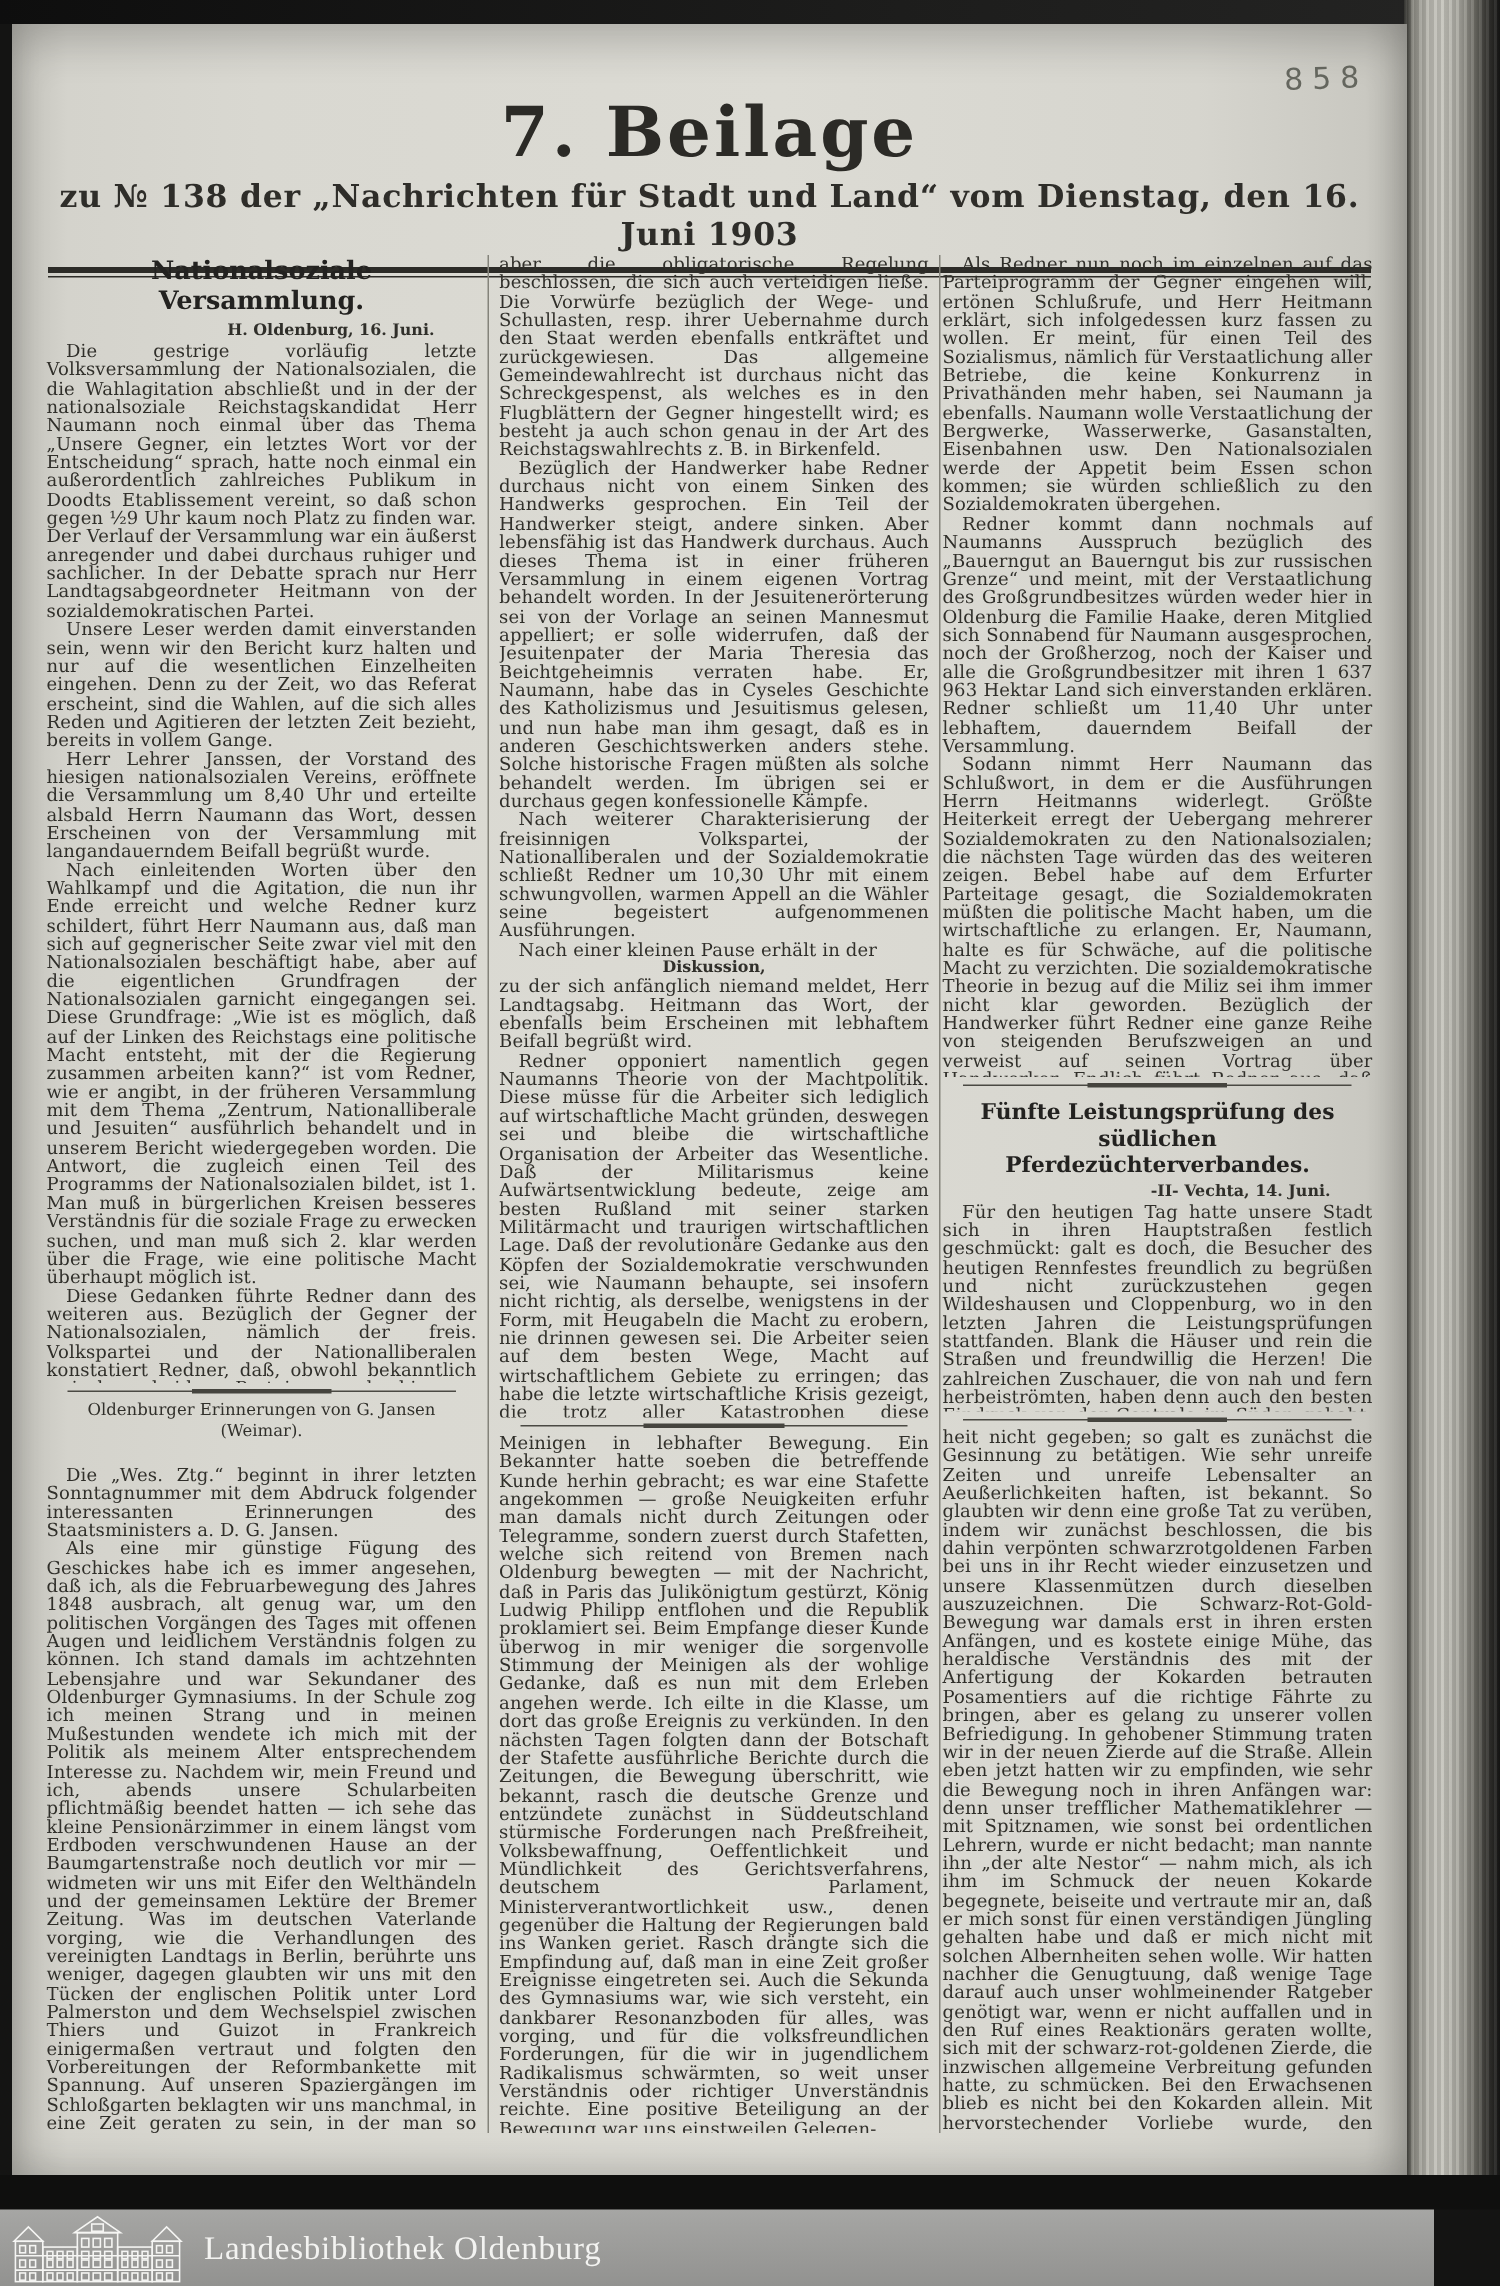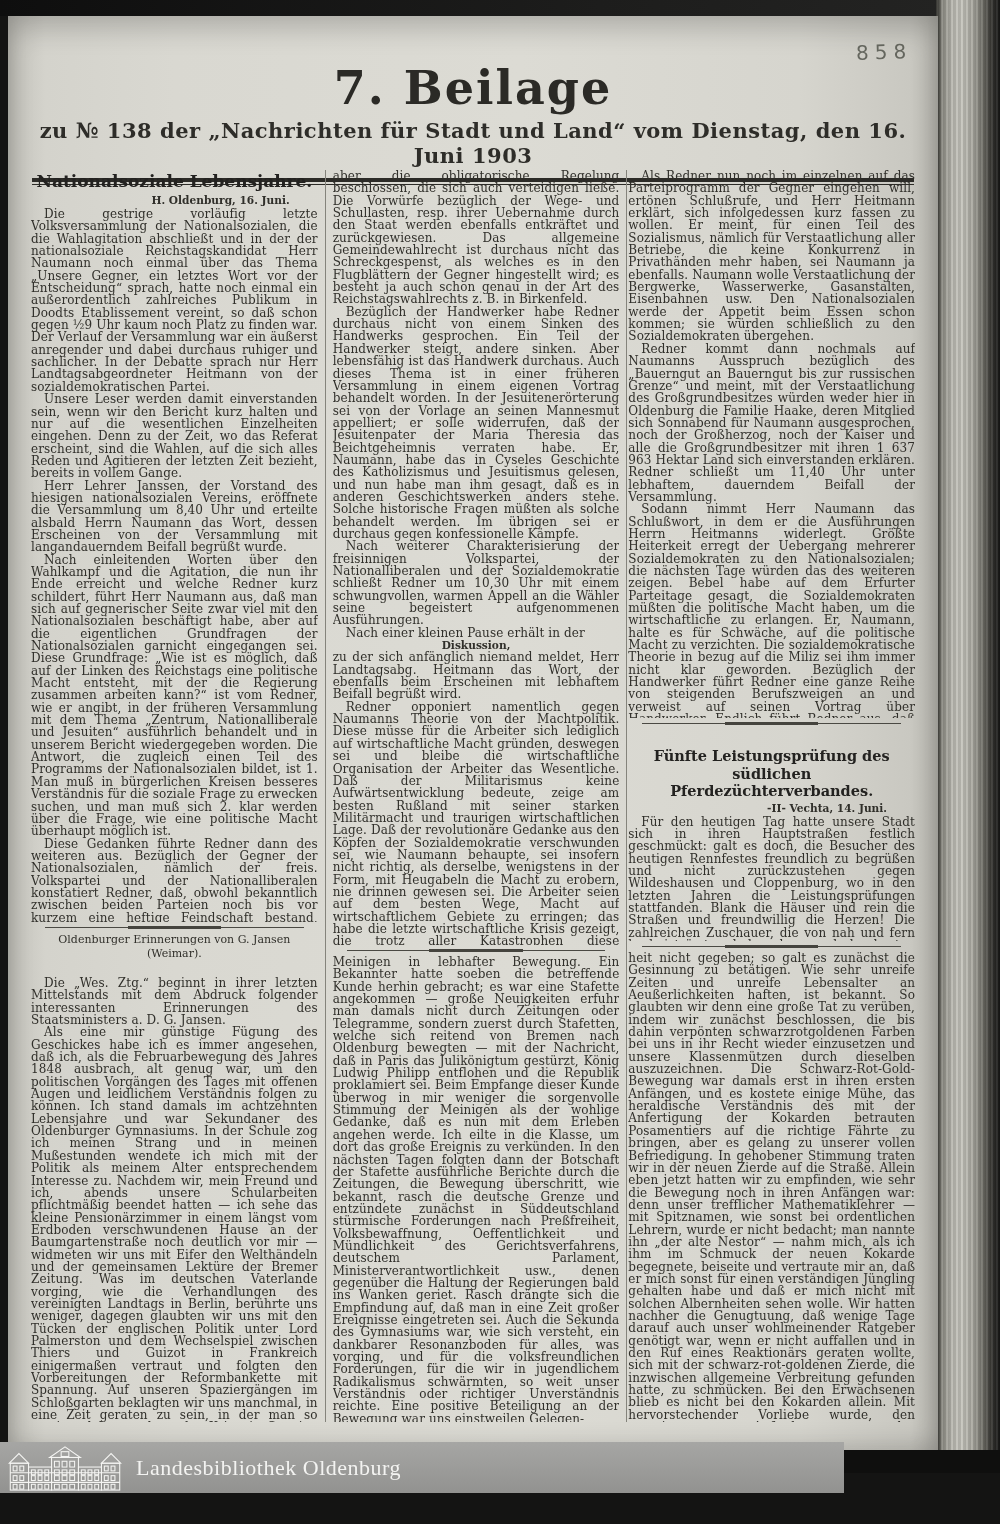--- a/index.html
+++ b/index.html
@@ -45,60 +45,60 @@
   .s-c0s0{height:752px;}
   .s-c1s0{height:775px;}
   .s-c2s0{height:548px;}
   .s-c2s1{height:212px;}
   .b-p,.b-pc,.b-pb{
     font-size:12px;line-height:12.35px;text-align:justify;margin:0;
     text-indent:13px;letter-spacing:.1px;
   }
   .b-pc{text-indent:0;}
   .b-h1{text-align:center;font-weight:bold;font-size:17px;line-height:20px;margin:1px 0 3px;color:#232220;}
-  .b-h2{text-align:center;font-weight:bold;font-size:14.5px;line-height:17.5px;margin:18px 6px 2px;color:#232220;}
+  .b-h2{text-align:center;font-weight:bold;font-size:14.5px;line-height:17.5px;margin:4px 6px 2px;color:#232220;}
   .b-subhead{text-align:center;font-weight:normal;font-size:11px;line-height:14px;margin:0 0 16px;}
   .b-dateline{text-align:right;padding-right:28px;font-size:10.6px;font-weight:bold;margin:1px 0 2px;}
   .b-centerbold{text-align:center;font-weight:bold;font-size:10.6px;line-height:12.35px;}
   .rule{position:relative;border-top:1px solid #4a4943;margin:5px 14px 5px 14px;height:0;}
   .rule:after{content:"";position:absolute;left:32%;right:32%;top:-2.5px;border-top:3px solid #45443e;}
   
   .footer-black{position:absolute;left:0;top:1450px;width:1000px;height:23px;background:#0f0f0e;}
-  .footer-bar{position:absolute;left:0;top:1442px;width:844px;height:51px;background:linear-gradient(#a6a6a4,#929290);display:flex;align-items:center;}
+  .footer-bar{position:absolute;left:0;top:1473px;width:956px;height:51px;background:linear-gradient(#a6a6a4,#929290);display:flex;align-items:center;}
   .footer-logo{margin-left:6px;width:118px;height:48px;flex:0 0 auto;}
   .footer-text{margin-left:12px;color:#f3f3f1;font-family:"Liberation Serif",serif;font-size:22px;letter-spacing:.5px;}
 </style>
 </head>
 <body>
 
 <div class="top-strip"></div>
 <div class="page-edges"></div>
 
 <div class="paper">
   <div class="stamp">858</div>
   <div class="masthead">
     <div class="mast-title">7. Beilage</div>
     <div class="mast-sub">zu № 138 der „Nachrichten für Stadt und Land“ vom Dienstag, den 16. Juni 1903</div>
     <div class="mast-rule"></div>
   </div>
   <div class="textarea">
     <div class="col" id="col0">
         <div class="sect s-c0s0">
-          <div class="b-h1">Nationalsoziale Lebensjahre.</div>
+          <div class="b-h1">Nationalsoziale Versammlung.</div>
           <div class="b-dateline">H. Oldenburg, 16. Juni.</div>
           <div class="b-p">Die gestrige vorläufig letzte Volksversammlung der Nationalsozialen, die die Wahlagitation abschließt und in der der nationalsoziale Reichstagskandidat Herr Naumann noch einmal über das Thema „Unsere Gegner, ein letztes Wort vor der Entscheidung“ sprach, hatte noch einmal ein außerordentlich zahlreiches Publikum in Doodts Etablissement vereint, so daß schon gegen ½9 Uhr kaum noch Platz zu finden war. Der Verlauf der Versammlung war ein äußerst anregender und dabei durchaus ruhiger und sachlicher. In der Debatte sprach nur Herr Landtagsabgeordneter Heitmann von der sozialdemokratischen Partei.</div>
           <div class="b-p">Unsere Leser werden damit einverstanden sein, wenn wir den Bericht kurz halten und nur auf die wesentlichen Einzelheiten eingehen. Denn zu der Zeit, wo das Referat erscheint, sind die Wahlen, auf die sich alles Reden und Agitieren der letzten Zeit bezieht, bereits in vollem Gange.</div>
           <div class="b-p">Herr Lehrer Janssen, der Vorstand des hiesigen nationalsozialen Vereins, eröffnete die Versammlung um 8,40 Uhr und erteilte alsbald Herrn Naumann das Wort, dessen Erscheinen von der Versammlung mit langandauerndem Beifall begrüßt wurde.</div>
           <div class="b-p">Nach einleitenden Worten über den Wahlkampf und die Agitation, die nun ihr Ende erreicht und welche Redner kurz schildert, führt Herr Naumann aus, daß man sich auf gegnerischer Seite zwar viel mit den Nationalsozialen beschäftigt habe, aber auf die eigentlichen Grundfragen der Nationalsozialen garnicht eingegangen sei. Diese Grundfrage: „Wie ist es möglich, daß auf der Linken des Reichstags eine politische Macht entsteht, mit der die Regierung zusammen arbeiten kann?“ ist vom Redner, wie er angibt, in der früheren Versammlung mit dem Thema „Zentrum, Nationalliberale und Jesuiten“ ausführlich behandelt und in unserem Bericht wiedergegeben worden. Die Antwort, die zugleich einen Teil des Programms der Nationalsozialen bildet, ist 1. Man muß in bürgerlichen Kreisen besseres Verständnis für die soziale Frage zu erwecken suchen, und man muß sich 2. klar werden über die Frage, wie eine politische Macht überhaupt möglich ist.</div>
           <div class="b-p">Diese Gedanken führte Redner dann des weiteren aus. Bezüglich der Gegner der Nationalsozialen, nämlich der freis. Volkspartei und der Nationalliberalen konstatiert Redner, daß, obwohl bekanntlich zwischen beiden Parteien noch bis vor kurzem eine heftige Feindschaft bestand, man sich doch jetzt im gemeinsamen Kampfe gegen ihn, Naumann, gefunden habe. Sodann beschäftigt sich Redner mit dem vor einiger Zeit erschienenen nationalliberalen Flugblatt und konstatiert an Einzelheiten, daß diese zum Teil voneinander abgeschrieben seien. Er liest dann die einzelnen Ueberschriften vor und vergleicht sie unter Heiterkeit der Anwesenden mit denen eines Kolportageromans.</div>
         </div>
         <div class="rule"></div>
         <div class="sect s-c0s1">
           <div class="b-subhead">Oldenburger Erinnerungen von G. Jansen (Weimar).</div>
-          <div class="b-p">Die „Wes. Ztg.“ beginnt in ihrer letzten Mittelstands mit dem Abdruck folgender interessanten Erinnerungen des Staatsministers a. D. G. Jansen.</div>
+          <div class="b-p">Die „Wes. Ztg.“ beginnt in ihrer letzten Sonntagnummer mit dem Abdruck folgender interessanten Erinnerungen des Staatsministers a. D. G. Jansen.</div>
           <div class="b-p">Als eine mir günstige Fügung des Geschickes habe ich es immer angesehen, daß ich, als die Februarbewegung des Jahres 1848 ausbrach, alt genug war, um den politischen Vorgängen des Tages mit offenen Augen und leidlichem Verständnis folgen zu können. Ich stand damals im achtzehnten Lebensjahre und war Sekundaner des Oldenburger Gymnasiums. In der Schule zog ich meinen Strang und in meinen Mußestunden wendete ich mich mit der Politik als meinem Alter entsprechendem Interesse zu. Nachdem wir, mein Freund und ich, abends unsere Schularbeiten pflichtmäßig beendet hatten — ich sehe das kleine Pensionärzimmer in einem längst vom Erdboden verschwundenen Hause an der Baumgartenstraße noch deutlich vor mir — widmeten wir uns mit Eifer den Welthändeln und der gemeinsamen Lektüre der Bremer Zeitung. Was im deutschen Vaterlande vorging, wie die Verhandlungen des vereinigten Landtags in Berlin, berührte uns weniger, dagegen glaubten wir uns mit den Tücken der englischen Politik unter Lord Palmerston und dem Wechselspiel zwischen Thiers und Guizot in Frankreich einigermaßen vertraut und folgten den Vorbereitungen der Reformbankette mit Spannung. Auf unseren Spaziergängen im Schloßgarten beklagten wir uns manchmal, in eine Zeit geraten zu sein, in der man so wenig erlebte — denn der Krieg in Spanien zwischen Carlisten und den Anhängern Isabellas lag uns doch zu fern, um dahin gerechnet werden zu können — trösteten uns aber mit der Zuversicht, daß es nach dem Tode des alten Louis Philipp in Europa „losgehen“ werde. Man dachte dabei zunächst an einen Krieg Frankreichs gegen Deutschland, den man wegen Elsaß für unvermeidlich hielt. „Sie sollen ihn nicht haben“ war in aller Munde, bis „Schleswig-Holstein meerumschlungen“ an seine Stelle getreten war. Da erfolgte am 24. Februar — in dieser donnerschlagähnlichen Gewalt und Wirkung ungeahnt — die Katastrophe in Frankreich. Ich kam an einem der letzten Februartage in der Zwischenpause arglos aus der Schule nach Hause, um mir mein Frühstück zu holen und fand die</div>
         </div>
       </div>
     <div class="col mid" id="col1">
         <div class="sect s-c1s0">
           <div class="b-pc">aber die obligatorische Regelung beschlossen, die sich auch verteidigen ließe. Die Vorwürfe bezüglich der Wege- und Schullasten, resp. ihrer Uebernahme durch den Staat werden ebenfalls entkräftet und zurückgewiesen. Das allgemeine Gemeindewahlrecht ist durchaus nicht das Schreckgespenst, als welches es in den Flugblättern der Gegner hingestellt wird; es besteht ja auch schon genau in der Art des Reichstagswahlrechts z. B. in Birkenfeld.</div>
           <div class="b-p">Bezüglich der Handwerker habe Redner durchaus nicht von einem Sinken des Handwerks gesprochen. Ein Teil der Handwerker steigt, andere sinken. Aber lebensfähig ist das Handwerk durchaus. Auch dieses Thema ist in einer früheren Versammlung in einem eigenen Vortrag behandelt worden. In der Jesuitenerörterung sei von der Vorlage an seinen Mannesmut appelliert; er solle widerrufen, daß der Jesuitenpater der Maria Theresia das Beichtgeheimnis verraten habe. Er, Naumann, habe das in Cyseles Geschichte des Katholizismus und Jesuitismus gelesen, und nun habe man ihm gesagt, daß es in anderen Geschichtswerken anders stehe. Solche historische Fragen müßten als solche behandelt werden. Im übrigen sei er durchaus gegen konfessionelle Kämpfe.</div>
           <div class="b-p">Nach weiterer Charakterisierung der freisinnigen Volkspartei, der Nationalliberalen und der Sozialdemokratie schließt Redner um 10,30 Uhr mit einem schwungvollen, warmen Appell an die Wähler seine begeistert aufgenommenen Ausführungen.</div>
           <div class="b-p">Nach einer kleinen Pause erhält in der</div>
           <div class="b-centerbold">Diskussion,</div>

